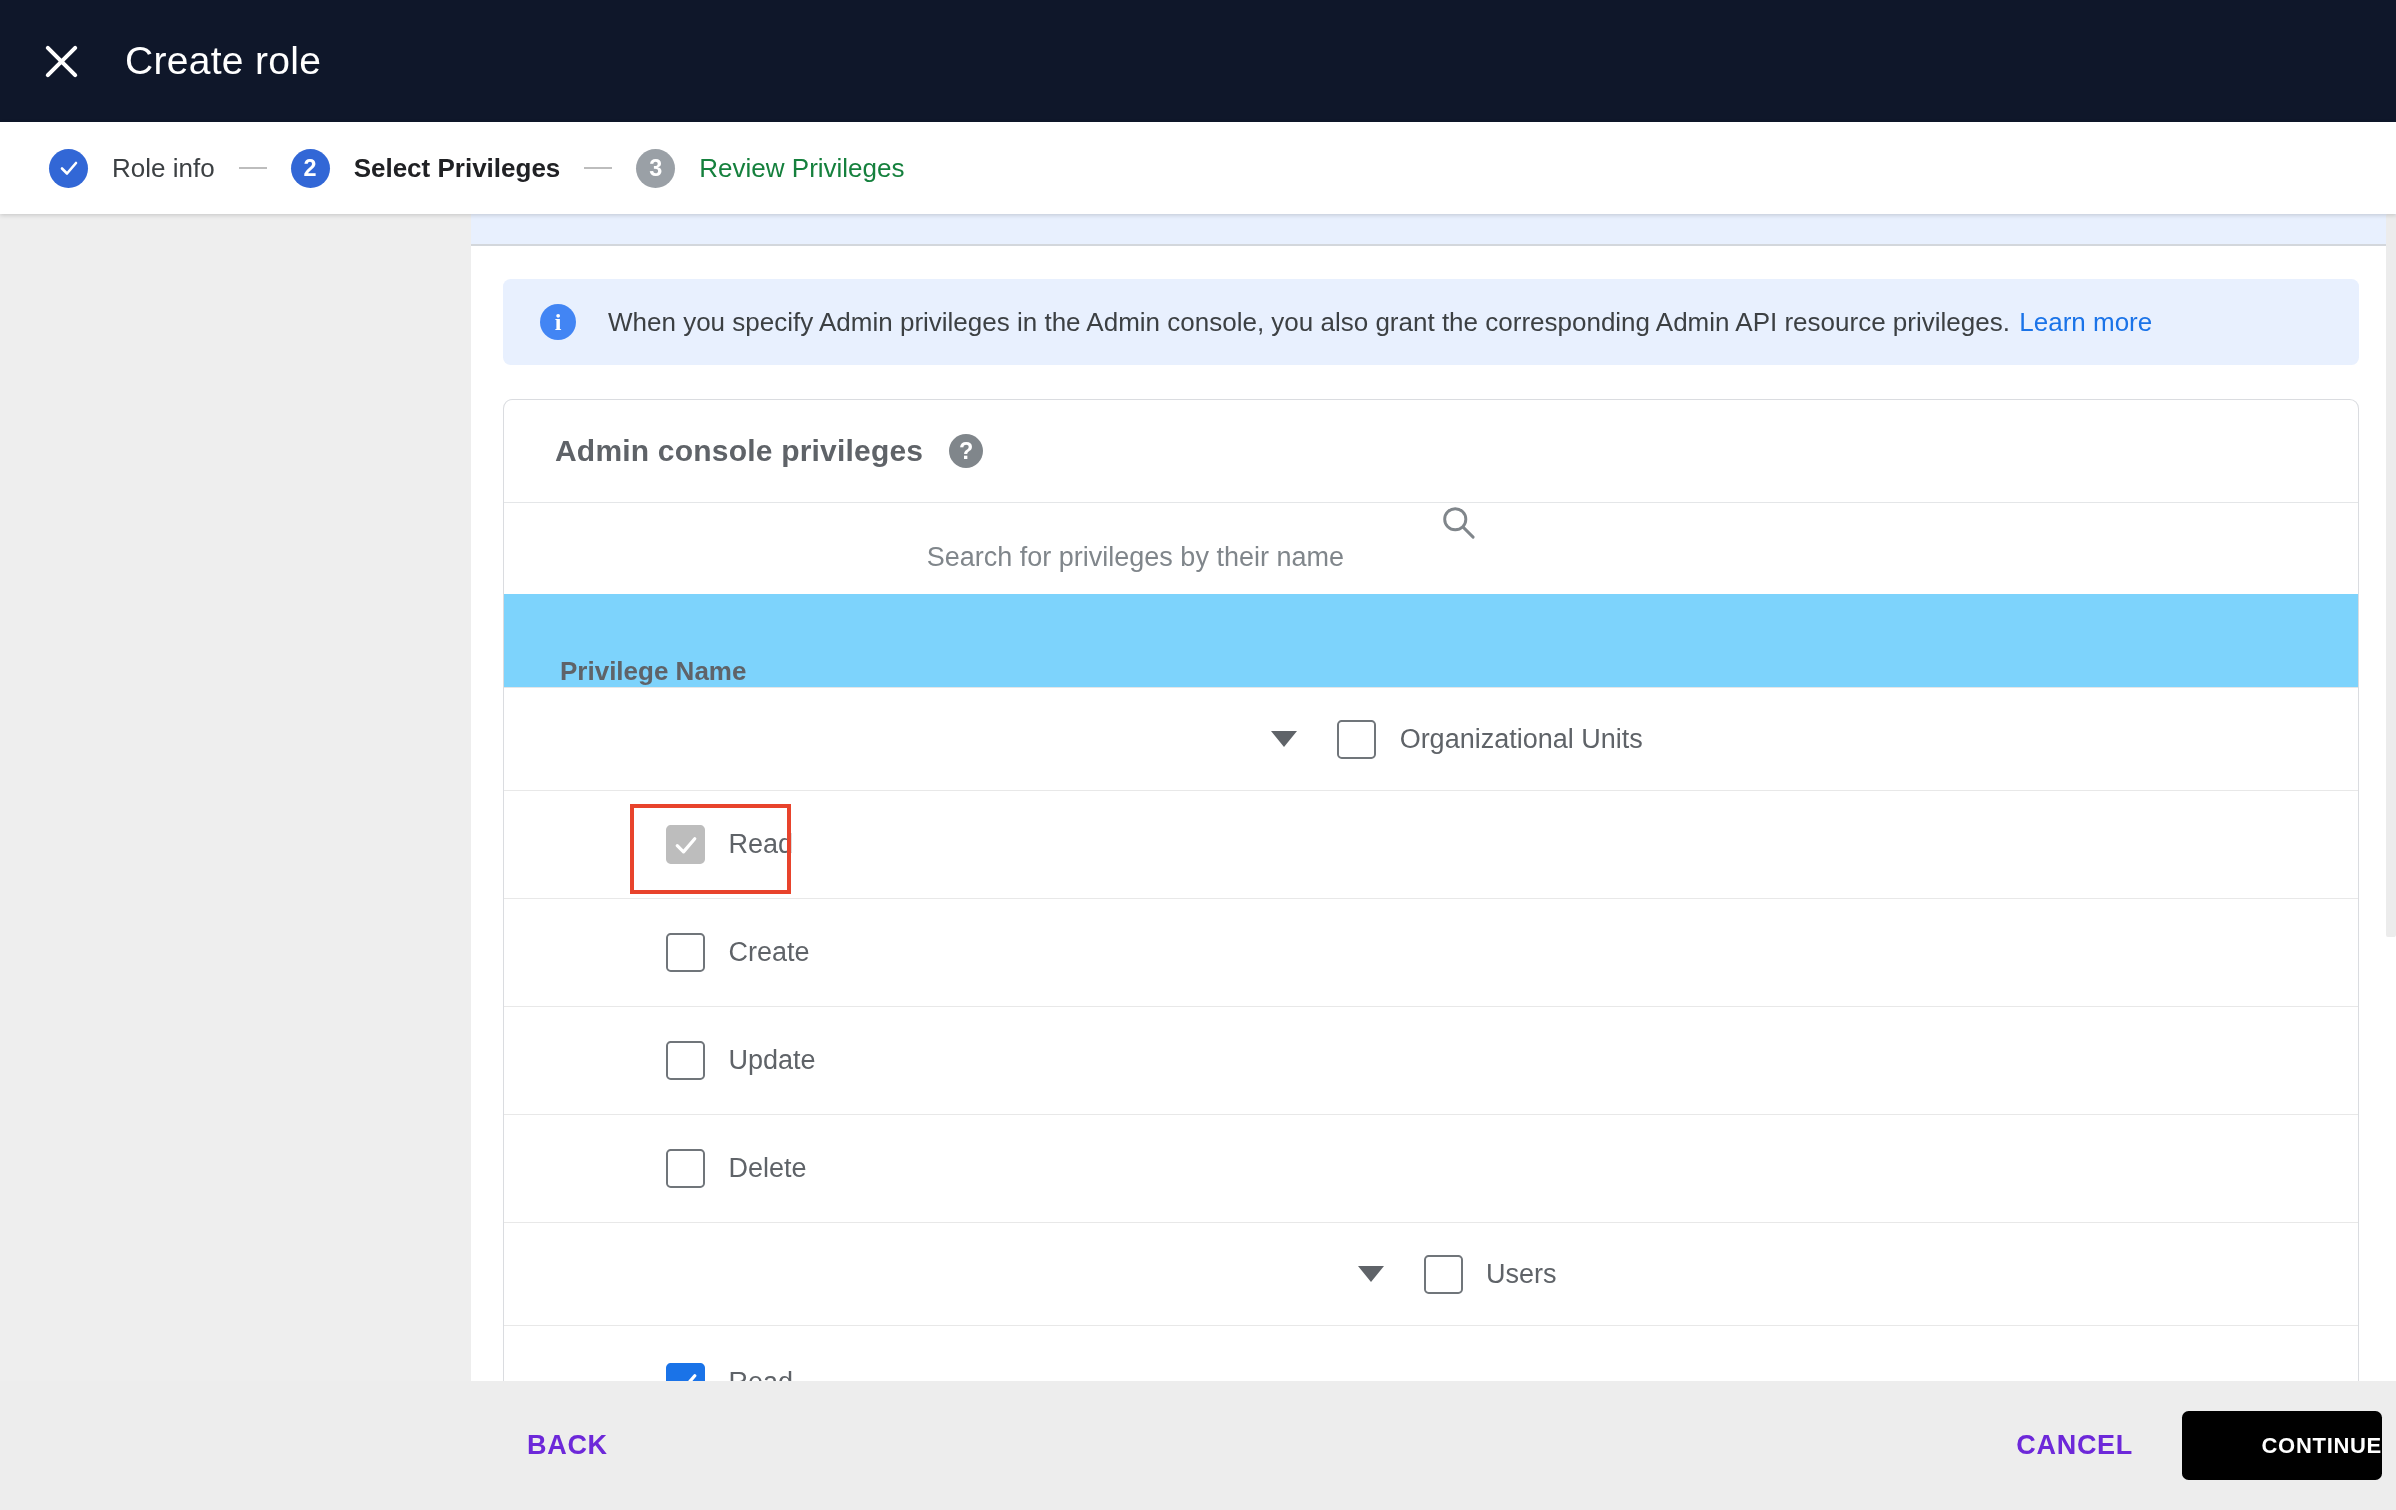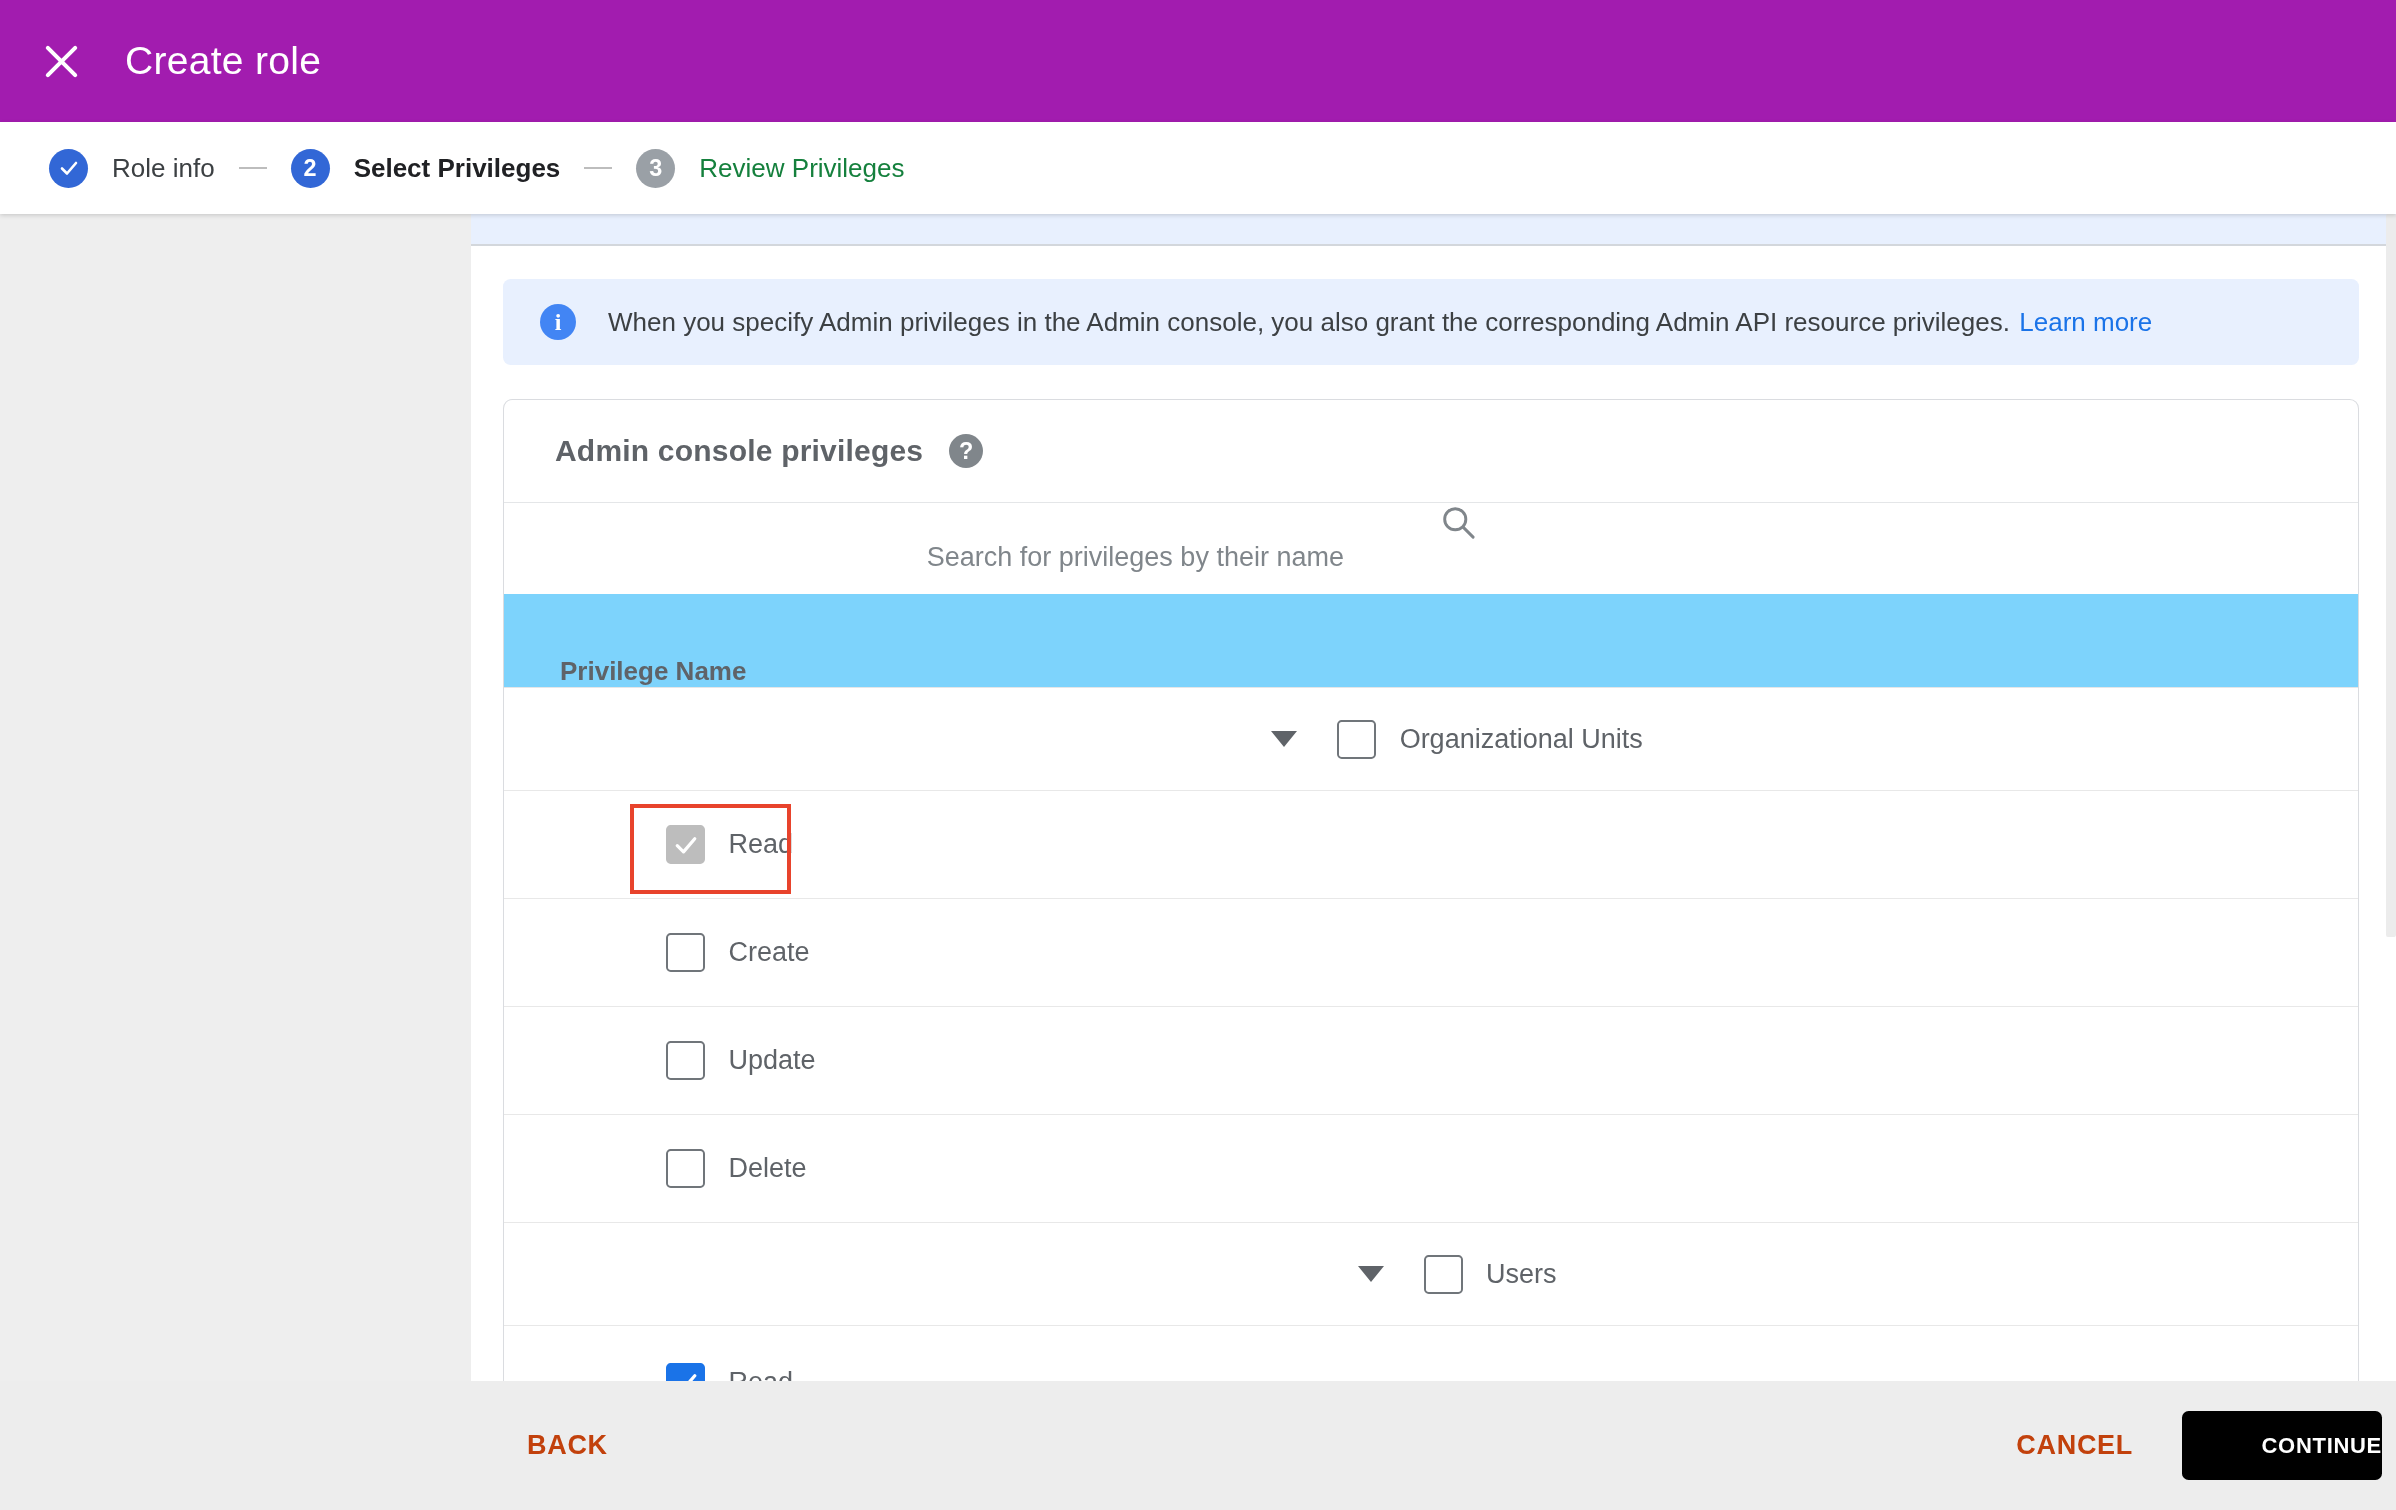--- a/index.html
+++ b/index.html
@@ -6,21 +6,21 @@
   html, body { width: 2397px; height: 1510px; overflow: hidden; }
   body {
     font-family: "Liberation Sans", "DejaVu Sans", sans-serif;
     background: #ffffff;
     color: #3c4043;
   }
   .app { width: 2397px; height: 1510px; display: flex; flex-direction: column; position: relative; }
 
   
   .header {
-    height: 122px; background: #a21caf; display: flex; align-items: center;
+    height: 122px; background: #0f172a; display: flex; align-items: center;
     flex: 0 0 auto;
   }
   .close-btn {
     width: 67px; height: 67px; margin-left: 28px; display: flex; align-items: center; justify-content: center;
     cursor: pointer; position: relative;
   }
   .close-btn svg { width: 41px; height: 41px; }
   .header-title { color: #ffffff; font-size: 39px; font-weight: 400; margin-left: 30px; letter-spacing: 0.3px; }
 
   
@@ -121,21 +121,21 @@
     position: absolute; right: 0.9px; top: 0; width: 10.3px; height: 723px;
     background: #ececec; border-radius: 1.9px;
   }
 
   
   .footer {
     height: 129px; background: #ededed; display: flex; align-items: center; flex: 0 0 auto;
     position: relative; z-index: 6;
   }
   .text-btn {
-    font-size: 27px; font-weight: 700; color: #c2410c; letter-spacing: 0.7px; cursor: pointer;
+    font-size: 27px; font-weight: 700; color: #6d28d9; letter-spacing: 0.7px; cursor: pointer;
     background: none; border: none; font-family: "Liberation Sans", sans-serif;
   }
   .back-btn { margin-left: 527px; }
   .cancel-btn { margin-left: auto; }
   .continue-btn {
     margin-left: 49px; margin-right: 15px; width: 200px; height: 69px; border-radius: 6.6px;
     background: #000000; color: #ffffff; font-size: 22px; font-weight: 700; letter-spacing: 0.7px;
     border: none; cursor: pointer; font-family: "Liberation Sans", sans-serif; text-align: right;
   }
 </style>

